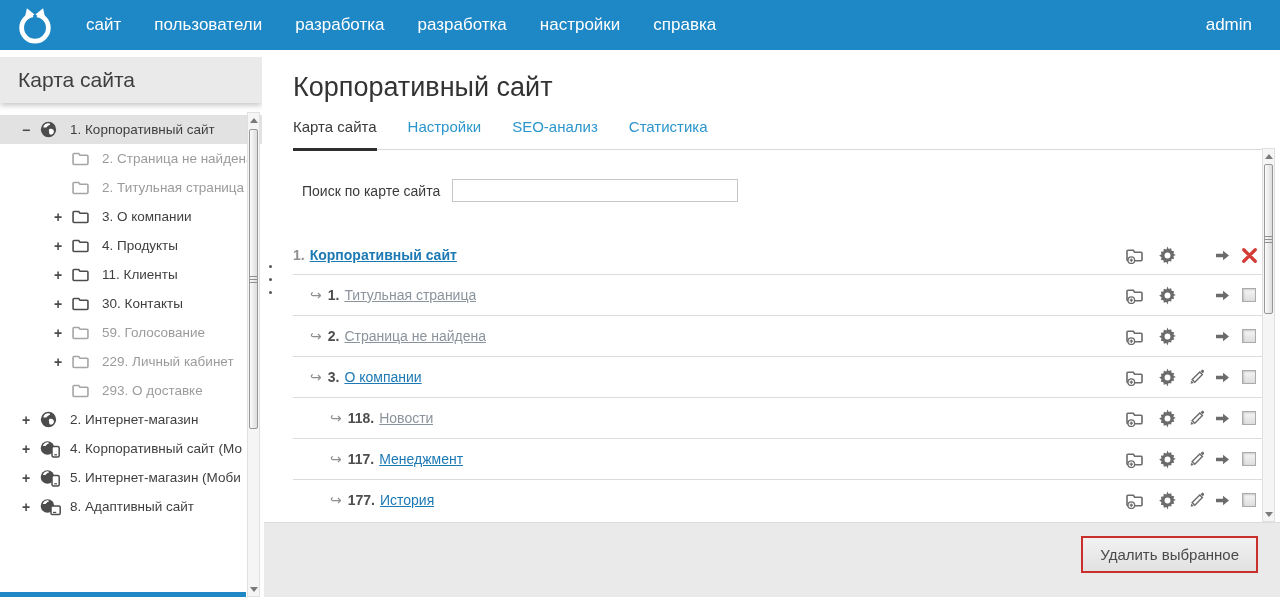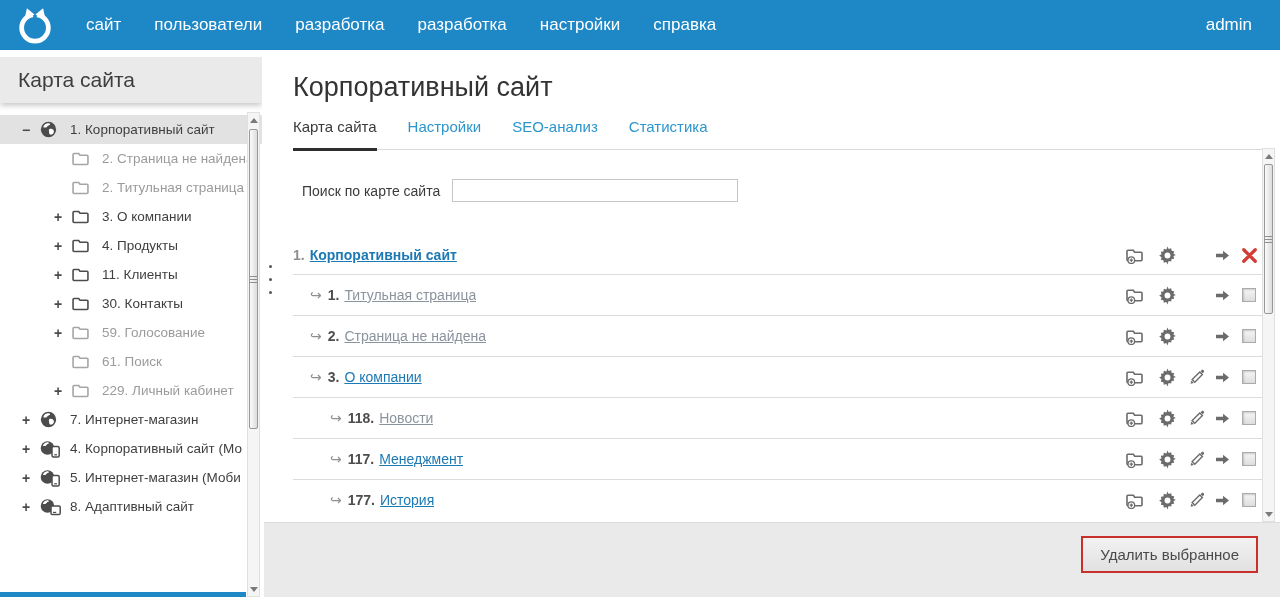--- a/index.html
+++ b/index.html
@@ -180,47 +180,47 @@
         <div class="tree-item lv1 muted">
           <span class="tree-toggle">+</span>
           <span class="tree-ico">
             <svg viewBox="0 0 16 14" width="17" height="15">
               <path d="M1 3.2 V11.8 a.9.9 0 0 0 .9.9 H14.1 a.9.9 0 0 0 .9-.9 V4.9 a.9.9 0 0 0-.9-.9 H7.5 L6.3 2.3 H1.9 a.9.9 0 0 0-.9.9 Z" fill="none" stroke="currentColor" stroke-width="1.5"></path>
             </svg>
           </span>
           <span class="tree-label">59. Голосование</span>
         </div>
         <div class="tree-item lv1 muted">
+          <span class="tree-toggle">+</span>
+          <span class="tree-ico">
+            <svg viewBox="0 0 16 14" width="17" height="15">
+              <path d="M1 3.2 V11.8 a.9.9 0 0 0 .9.9 H14.1 a.9.9 0 0 0 .9-.9 V4.9 a.9.9 0 0 0-.9-.9 H7.5 L6.3 2.3 H1.9 a.9.9 0 0 0-.9.9 Z" fill="none" stroke="currentColor" stroke-width="1.5"></path>
+            </svg>
+          </span>
+          <span class="tree-label">229. Личный кабинет</span>
+        </div>
+        <div class="tree-item lv1 muted">
           <span class="tree-toggle"></span>
           <span class="tree-ico">
             <svg viewBox="0 0 16 14" width="17" height="15">
               <path d="M1 3.2 V11.8 a.9.9 0 0 0 .9.9 H14.1 a.9.9 0 0 0 .9-.9 V4.9 a.9.9 0 0 0-.9-.9 H7.5 L6.3 2.3 H1.9 a.9.9 0 0 0-.9.9 Z" fill="none" stroke="currentColor" stroke-width="1.5"></path>
             </svg>
           </span>
-          <span class="tree-label">61. Поиск</span>
-        </div>
-        <div class="tree-item lv1 muted">
-          <span class="tree-toggle">+</span>
-          <span class="tree-ico">
-            <svg viewBox="0 0 16 14" width="17" height="15">
-              <path d="M1 3.2 V11.8 a.9.9 0 0 0 .9.9 H14.1 a.9.9 0 0 0 .9-.9 V4.9 a.9.9 0 0 0-.9-.9 H7.5 L6.3 2.3 H1.9 a.9.9 0 0 0-.9.9 Z" fill="none" stroke="currentColor" stroke-width="1.5"></path>
-            </svg>
-          </span>
-          <span class="tree-label">229. Личный кабинет</span>
+          <span class="tree-label">293. О доставке</span>
         </div>
         <div class="tree-item lv0">
           <span class="tree-toggle">+</span>
           <span class="tree-ico">
             <svg viewBox="0 0 16 16" width="17" height="17">
               <circle cx="8" cy="8" r="7.2" fill="currentColor"></circle>
               <path d="M3.2 5.4c.4-1.6 2-3 3.8-3.2 1.4-.2 2.6.2 2.4 1-.1.7-1.3.6-2 1.2-.6.5-.8 1.4-1.7 1.6-1 .3-2.7.4-2.5-.6z" fill="#fff"></path>
               <path d="M9.4 7.4c1-.3 2.3 0 3 .8.8.8.9 2.1.3 3.1-.7 1.1-2.1 1.9-3.2 1.4-1-.4-.8-1.6-1-2.6-.2-.9-.4-2.3.9-2.7z" fill="#fff"></path>
             </svg>
           </span>
-          <span class="tree-label">7. Интернет-магазин</span>
+          <span class="tree-label">2. Интернет-магазин</span>
         </div>
         <div class="tree-item lv0">
           <span class="tree-toggle">+</span>
           <span class="tree-ico">
             <svg viewBox="0 0 21 18" width="21" height="18">
               <circle cx="7.5" cy="8" r="6.8" fill="currentColor"></circle>
               <path d="M3 5.4c.4-1.5 1.9-2.8 3.6-3 1.3-.2 2.4.2 2.2.9-.1.7-1.2.6-1.9 1.1-.6.5-.7 1.3-1.6 1.5-1 .3-2.5.4-2.3-.5z" fill="#fff"></path>
               <rect x="12" y="6.5" width="7.2" height="10.5" rx="1.5" fill="#fff" stroke="currentColor" stroke-width="1.5"></rect>
               <path d="M14.2 14.8h2.8" stroke="currentColor" stroke-width="1.2"></path>
             </svg>

